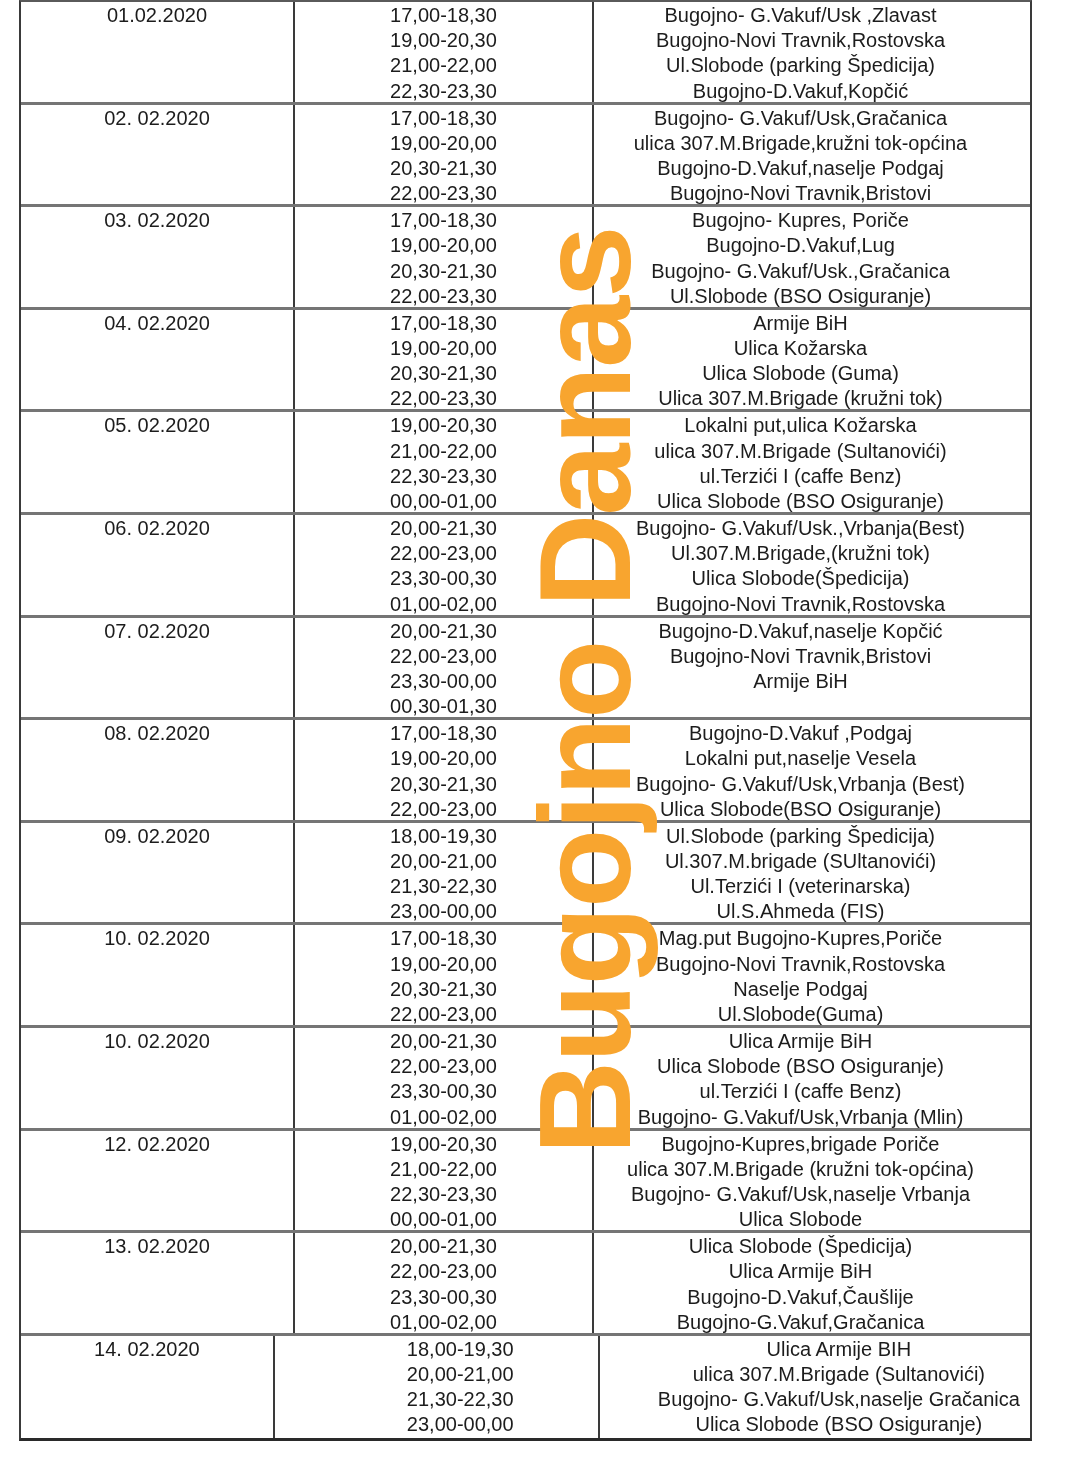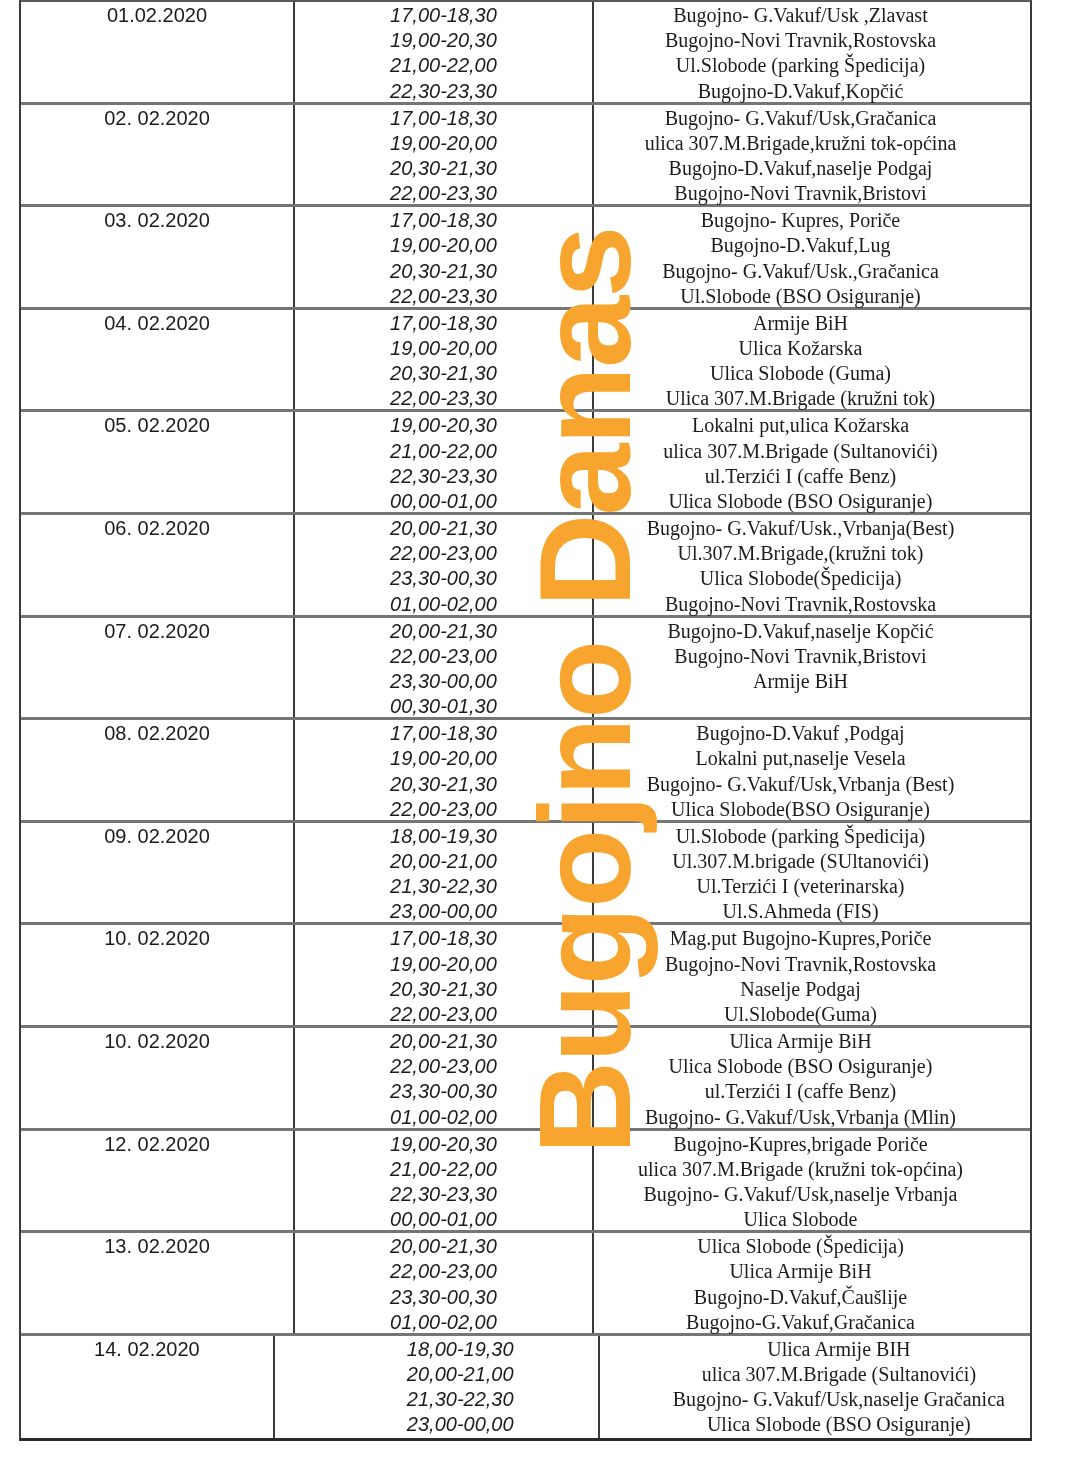--- a/index.html
+++ b/index.html
@@ -34,22 +34,22 @@
     box-sizing: border-box;
     text-align: center;
     font-size: 20px;
     line-height: 25.2px;
     color: #1c1c1c;
     padding-top: 1px;
     overflow: visible;
     white-space: nowrap;
   }
   .cell.date  { width: 274px; border-right: 2px solid #3a3a3a; }
-  .cell.times { width: 299px; border-right: 2px solid #3a3a3a; font-style: italic; }
-  .cell.locs  { width: 413px; font-family: Liberation Serif, serif; }
+  .cell.times { width: 299px; border-right: 2px solid #3a3a3a; }
+  .cell.locs  { width: 413px; }
   .line { height: 25.2px; }
   .watermark {
     position: absolute;
     left: 105px;
     top: 615px;
     width: 960px;
     height: 152px;
     line-height: 152px;
     text-align: center;
     font-size: 130px;

